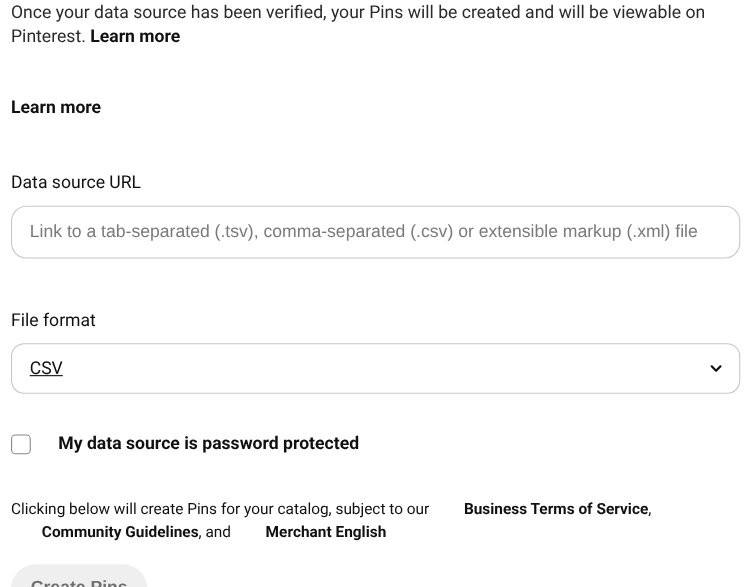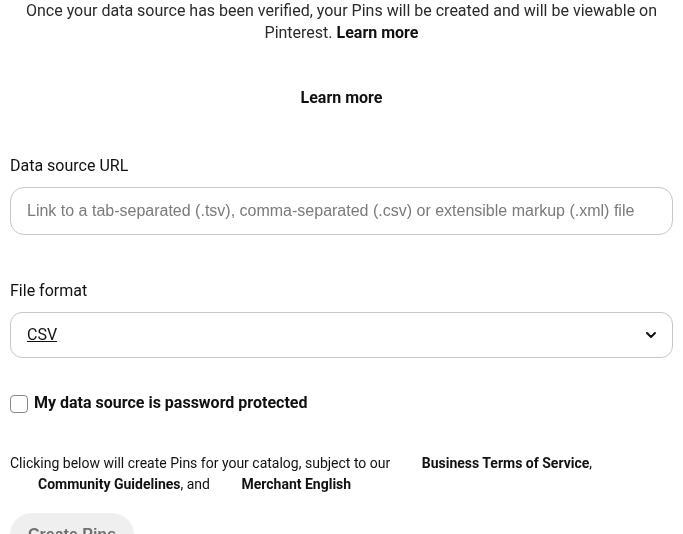--- a/index.html
+++ b/index.html
@@ -12,21 +12,20 @@
       color: #111;
       background: #fff;
       padding: 0 10px 10px 10px;
       width: 683px;
       font-size: 16px;
       line-height: 1.4;
     }
     .intro-para {
       color: #2a2a2a;
       margin-bottom: 20px;
-      text-align: center;
     }
     .intro-para .learn {
       font-weight: 700;
       color: #111;
       cursor: pointer;
     }
     .learn2 {
       font-weight: 700;
       color: #111;
       cursor: pointer;
@@ -78,21 +77,21 @@
       top: 50%;
       transform: translateY(-50%);
       pointer-events: none;
     }
     .chevron svg {
       display: block;
     }
     .checkbox-row {
       display: flex;
       align-items: center;
-      gap: 6px;
+      gap: 25px;
       margin-top: 34px;
     }
     .chk {
       width: 18px;
       height: 18px;
       border: 1px solid #888;
       border-radius: 4px;
       background: #fff;
       flex-shrink: 0;
       cursor: pointer;

